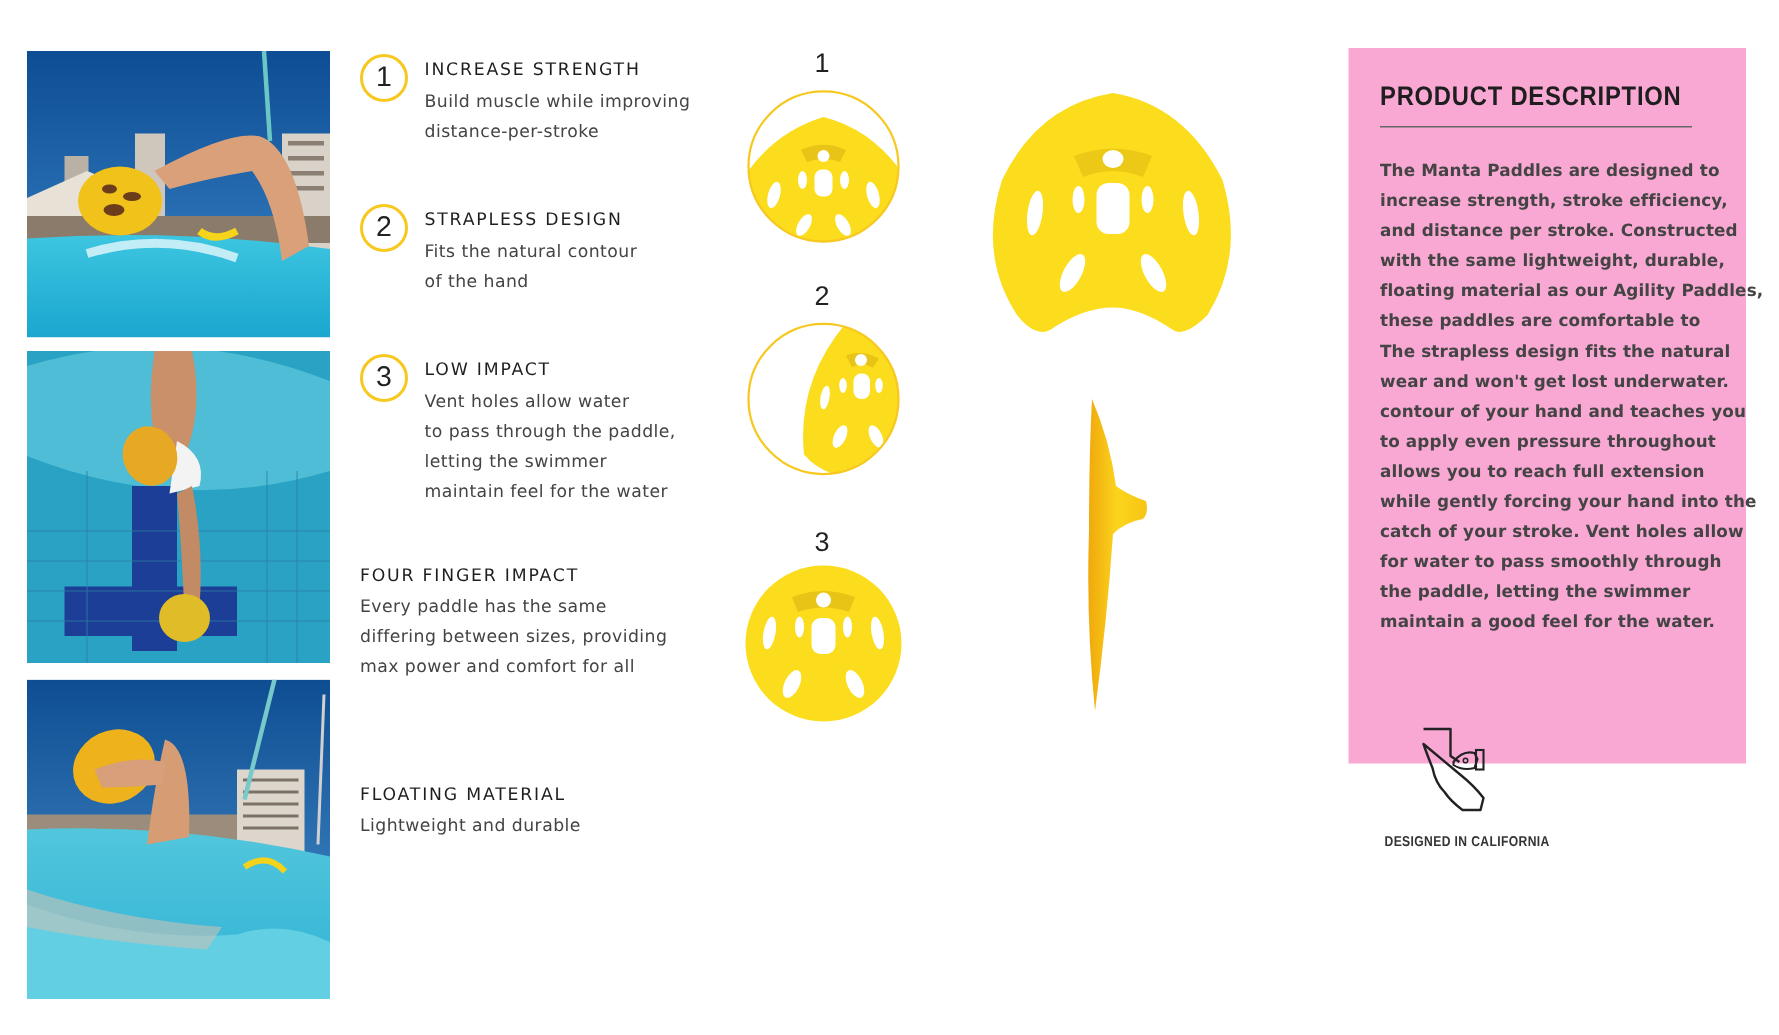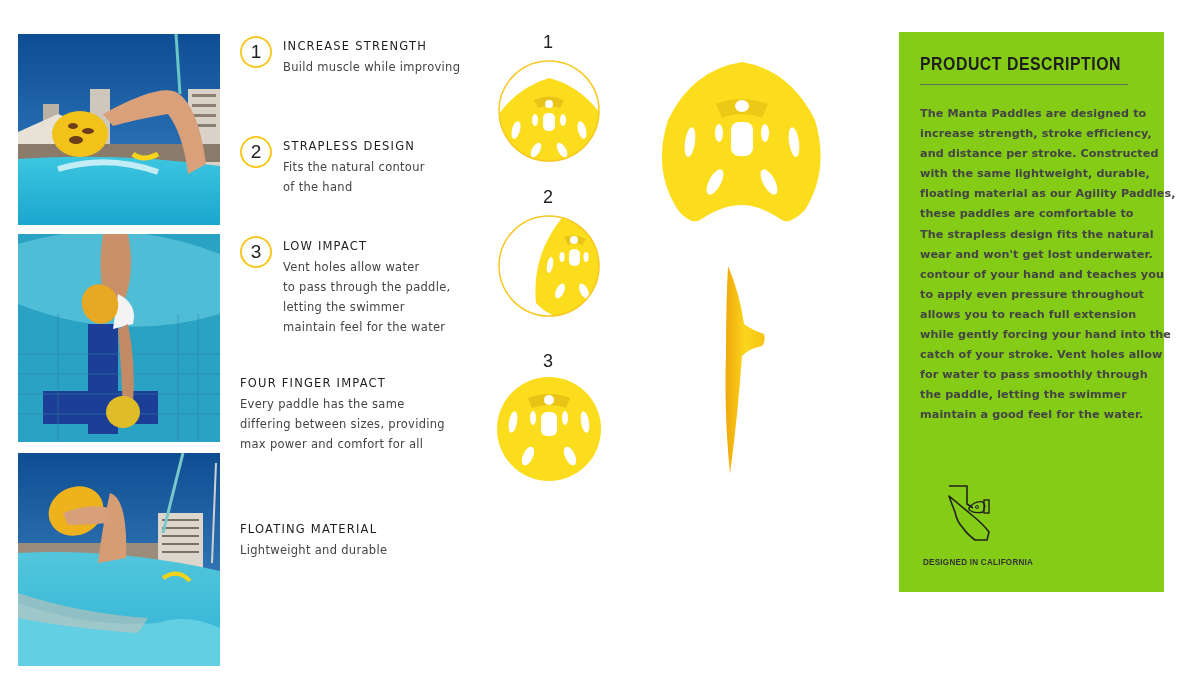--- a/index.html
+++ b/index.html
@@ -43,22 +43,22 @@
   }
   .size-diagram { position: absolute; width: 106px; height: 106px; }
   .size-diagram svg { width: 100%; height: 100%; display: block; }
 
   
   #paddle-front { position: absolute; left: 660px; top: 60px; width: 164px; height: 165px; }
   #paddle-side { position: absolute; left: 722px; top: 264px; width: 46px; height: 212px; }
 
   
   #desc-panel {
-    position: absolute; left: 899px; top: 32px; width: 265px; height: 560px;
-    background: #84cc16;
+    position: absolute; left: 899px; top: 32px; width: 265px; height: 477px;
+    background: #f9a8d4;
   }
   #desc-title {
     position: absolute; left: 21px; top: 22px;
     font-family: "Liberation Sans", sans-serif; font-weight: bold; font-size: 18px;
     letter-spacing: 0.6px; color: #1e1e1e; transform: scaleX(0.88); transform-origin: left;
     white-space: nowrap;
   }
   #desc-rule { position: absolute; left: 21px; top: 52px; width: 208px; height: 1px; background: #666; }
   #desc-body {
     position: absolute; left: 21px; top: 72px; width: 230px;
@@ -166,20 +166,21 @@
     <path d="M145 125 Q160 115 172 128" stroke="#f2d21a" stroke-width="4" fill="none"></path>
   </svg>
 </div>
 
 <div class="feature numbered" id="feat1">
   <div class="num">1</div>
   <div class="text">
     <div class="title">INCREASE STRENGTH</div>
     <div class="desc">
       <div>Build muscle while improving</div>
+      <div>distance-per-stroke</div>
     </div>
   </div>
 </div>
 <div class="feature numbered" id="feat2">
   <div class="num">2</div>
   <div class="text">
     <div class="title">STRAPLESS DESIGN</div>
     <div class="desc">
       <div>Fits the natural contour</div>
       <div>of the hand</div>

